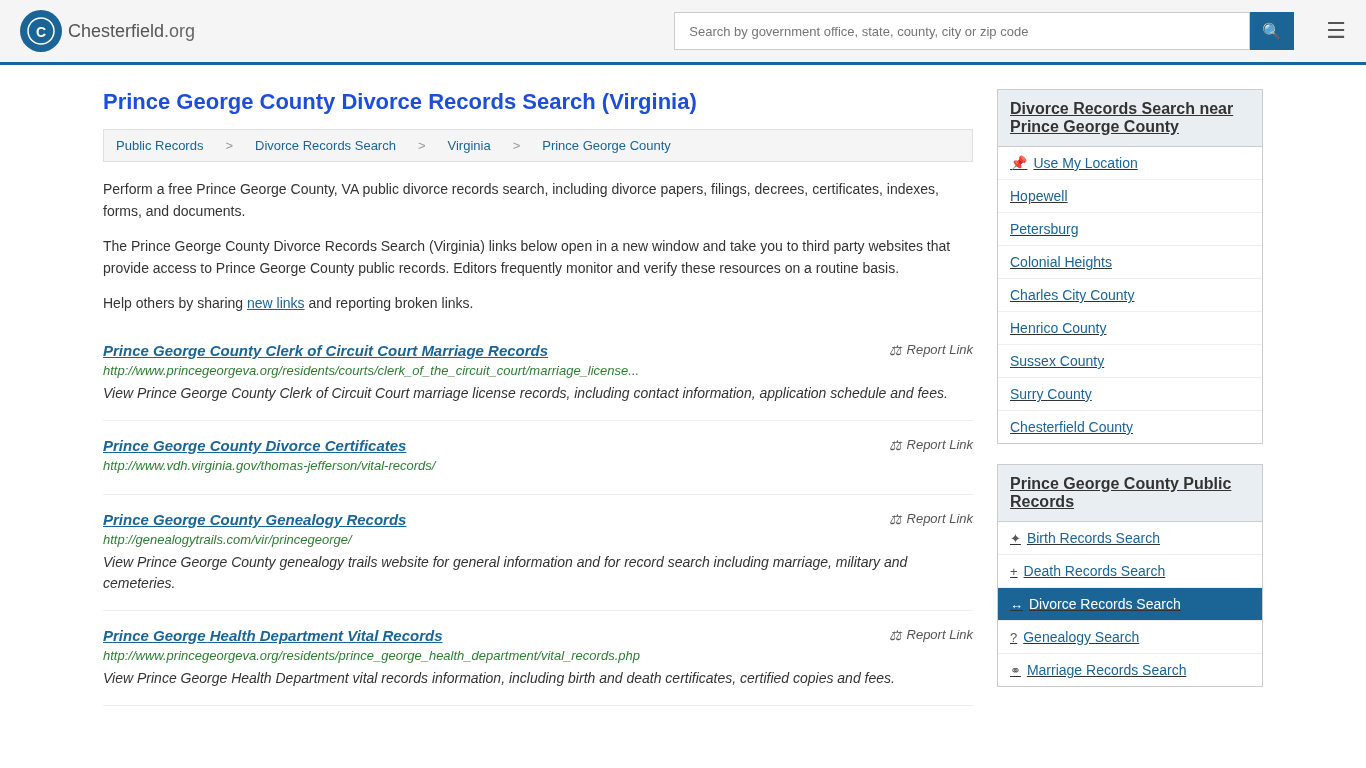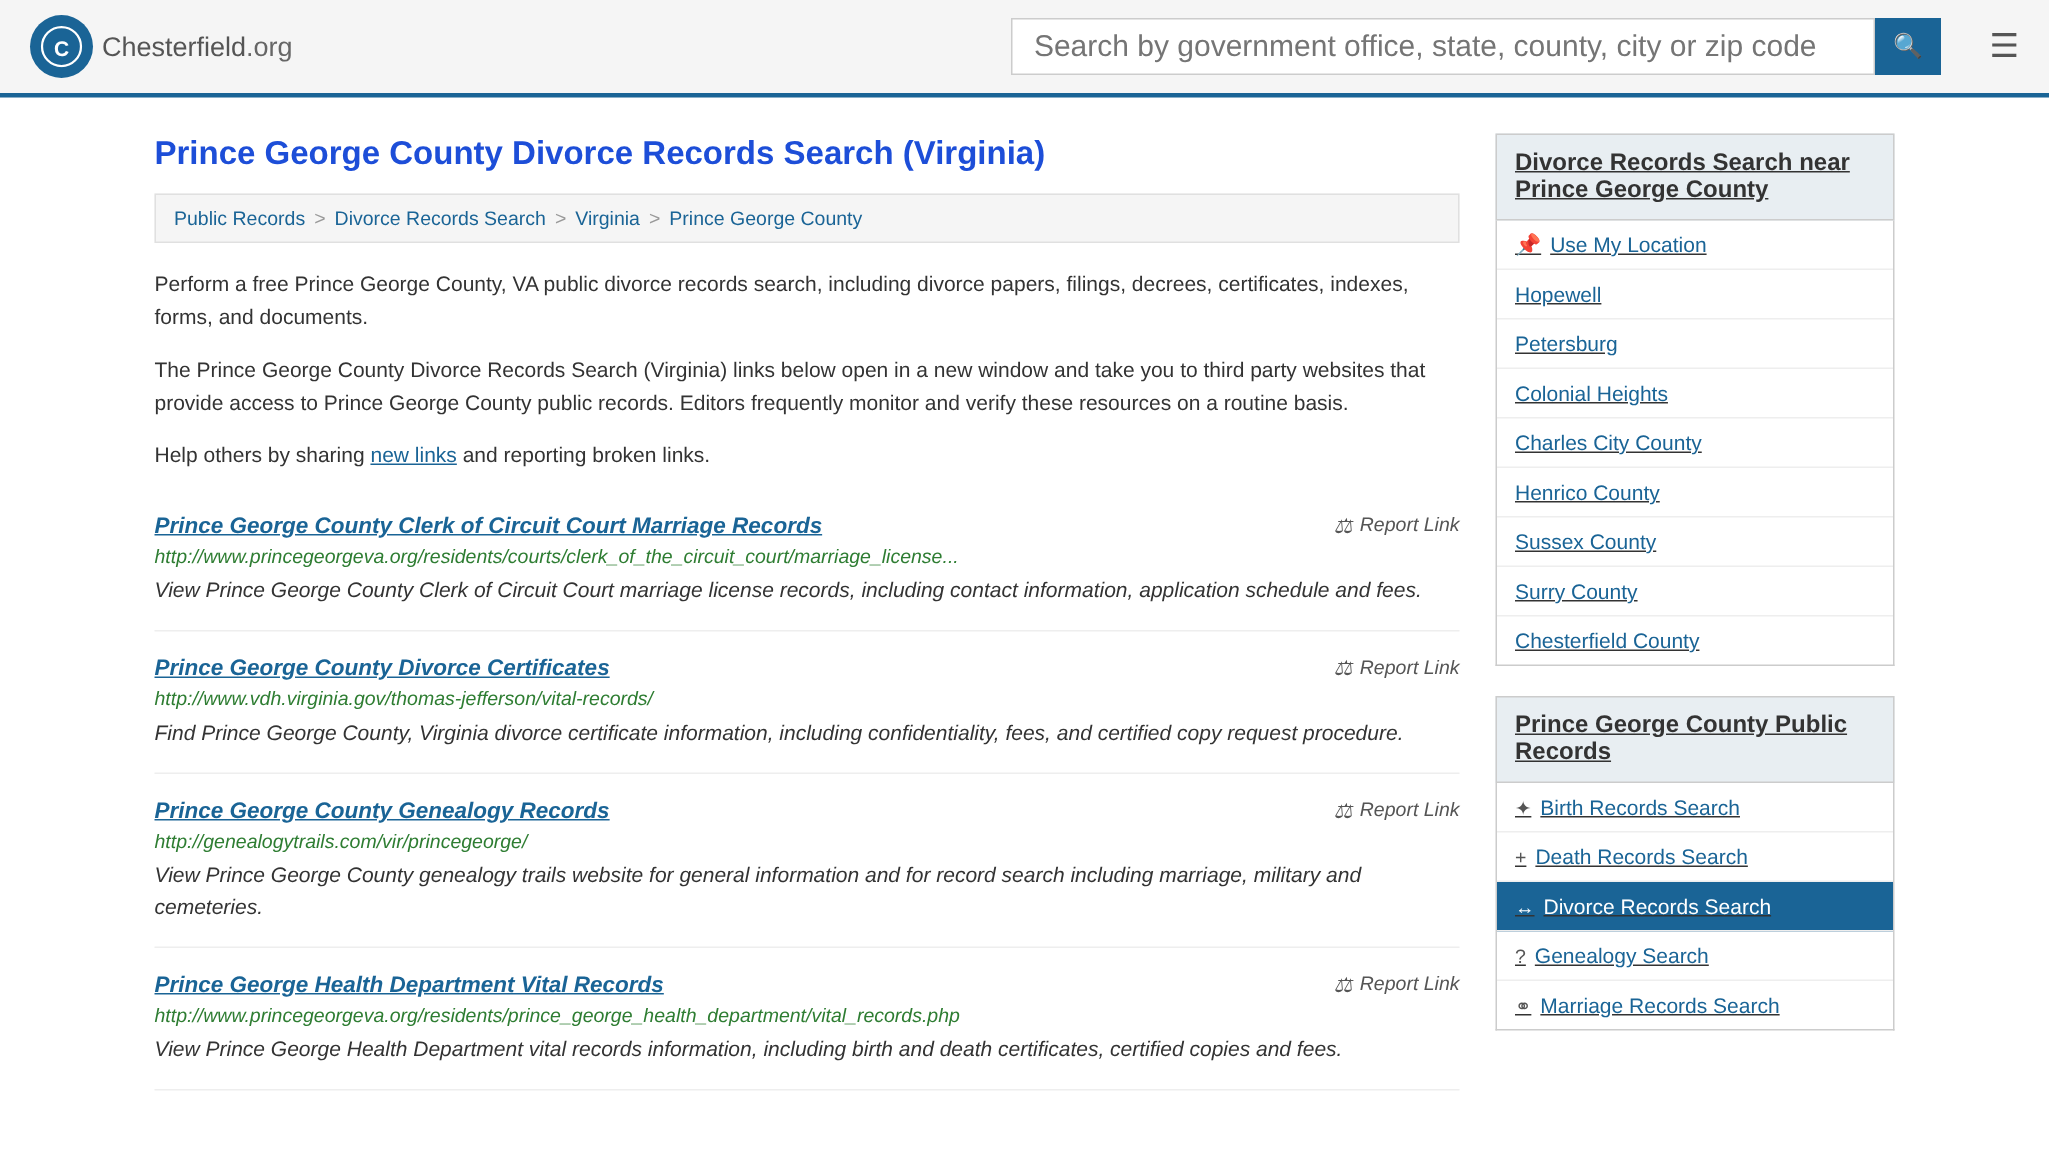--- a/index.html
+++ b/index.html
@@ -46,21 +46,21 @@
       flex: 1;
       display: flex;
       align-items: center;
       max-width: 620px;
       margin-left: auto;
     }
     .search-input {
       flex: 1;
       padding: 8px 14px;
       border: 1px solid #ccc;
-      font-size: 20px;
+      font-size: 13px;
       outline: none;
       height: 38px;
     }
     .search-btn {
       background: #1a6496;
       border: none;
       color: white;
       padding: 0 12px;
       height: 38px;
       cursor: pointer;
@@ -99,21 +99,21 @@
     
     .breadcrumb {
       background: #f5f5f5;
       border: 1px solid #e0e0e0;
       padding: 8px 12px;
       font-size: 13px;
       color: #555;
       margin-bottom: 16px;
       display: flex;
       align-items: center;
-      gap: 6px;
+      gap: 22px;
       flex-wrap: wrap;
     }
     .breadcrumb a {
       color: #1a6496;
       text-decoration: none;
     }
     .breadcrumb-sep { color: #999; }
 
     
     .description {
@@ -293,21 +293,20 @@
 
       <div class="result-item">
         <div class="result-header">
           <a class="result-title" href="#">Prince George County Divorce Certificates</a>
           <div class="report-link">
             <span class="report-icon">⚖</span>
             <span>Report Link</span>
           </div>
         </div>
         <div class="result-url">http://www.vdh.virginia.gov/thomas-jefferson/vital-records/</div>
-        <div class="result-desc">Find Prince George County, Virginia divorce certificate information, including confidentiality, fees, and certified copy request procedure.</div>
       </div>
 
       <div class="result-item">
         <div class="result-header">
           <a class="result-title" href="#">Prince George County Genealogy Records</a>
           <div class="report-link">
             <span class="report-icon">⚖</span>
             <span>Report Link</span>
           </div>
         </div>

